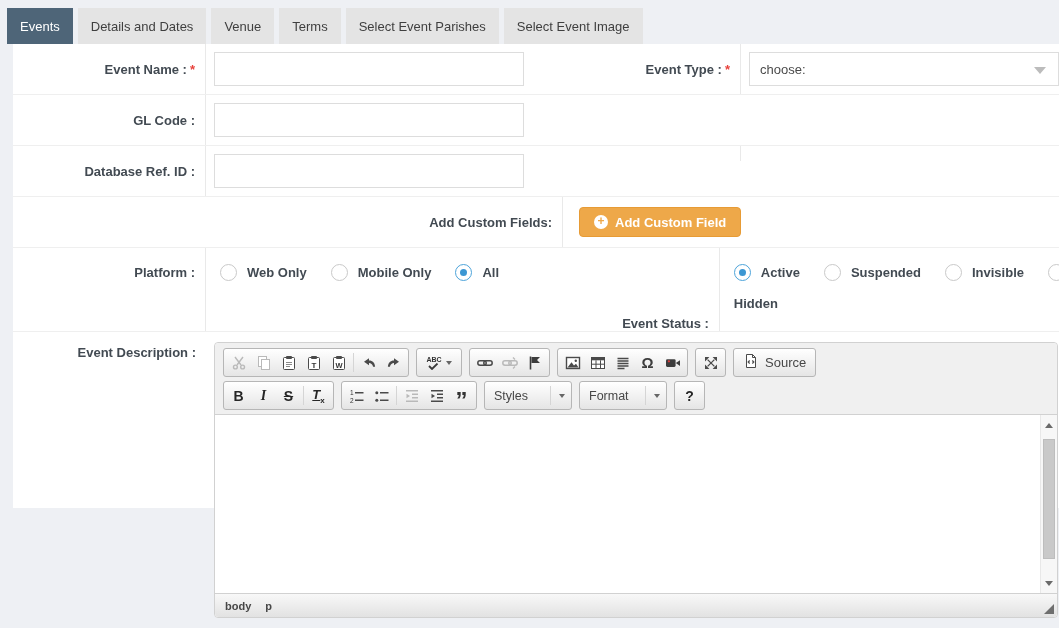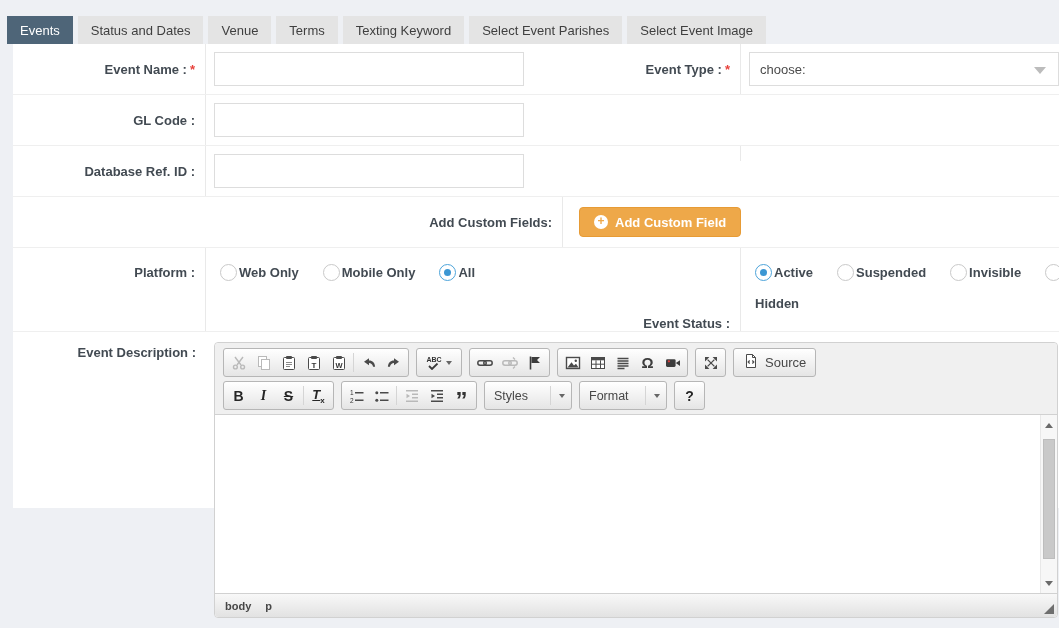--- a/index.html
+++ b/index.html
@@ -3,21 +3,21 @@
 <meta charset="utf-8">
 <style>
   * { margin:0; padding:0; box-sizing:border-box; }
   html,body { width:1059px; height:628px; }
   body { font-family:"Liberation Sans","DejaVu Sans",sans-serif; background:#eef0f4; }
   .page { position:relative; width:1059px; height:628px; overflow:hidden; background:#eef0f4; }
 
   
   .tabbar { position:absolute; top:0; left:0; width:1059px; height:44px; background:#eef0f4;
             display:flex; align-items:flex-end; padding-left:7px; gap:5px; }
-  .tab { height:28px; display:flex; align-items:center; padding:0 13px; background:#e4e4e4;
+  .tab { height:36px; display:flex; align-items:center; padding:0 13px; background:#e4e4e4;
          color:#3f3f3f; font-size:13px; cursor:pointer; white-space:nowrap; }
   .tab.active { background:#4e6578; color:#ffffff; }
 
   
   .content { position:absolute; top:44px; left:13px; width:1052px; height:464px; background:#ffffff; }
   .frow { display:flex; width:100%; }
   .frow + .frow { border-top:1px solid #efefef; }
   .r50 { height:50px; } .r51 { height:51px; } .r84 { height:84px; } .rbig { height:297px; }
 
   .half-l { width:527px; display:flex; }
@@ -42,21 +42,21 @@
   .wide-lbl { width:550px; display:flex; align-items:center; justify-content:flex-end;
               padding-right:10px; border-right:1px solid #e9e9e9; }
   .btn-orange { display:inline-flex; align-items:center; gap:7px; height:30px; padding:0 14px;
                 background:#eea849; border:1px solid #e79b35; border-radius:4px; color:#fff;
                 font-size:13px; font-weight:bold; cursor:pointer; margin-left:8px; }
   .plus-circle { width:14px; height:14px; border-radius:50%; background:#fff; color:#eea849;
                  font-size:12px; font-weight:bold; line-height:13px; text-align:center; }
 
   
   .radio-line { display:flex; align-items:center; gap:24px; }
-  .opt { display:flex; align-items:center; gap:2px; cursor:pointer; }
+  .opt { display:flex; align-items:center; gap:10px; cursor:pointer; }
   .radio { width:17px; height:17px; border:1px solid #c9c9c9; border-radius:50%; background:#fff;
            position:relative; flex:0 0 auto; }
   .radio.checked { border-color:#4da4da; }
   .radio.checked::after { content:""; position:absolute; left:4px; top:4px; width:7px; height:7px;
                           border-radius:50%; background:#3c97d3; }
   .opt-lbl { font-size:13px; font-weight:bold; color:#424a52; white-space:nowrap; }
   .fld-col { flex:1; padding:16px 0 0 14px; }
   .second-line { margin-top:13px; }
 
   
@@ -122,30 +122,27 @@
 </head>
 <body>
 
 <div class="page">
 
   <div class="tabbar">
     <div class="tab active">
         <span>Events</span>
       </div>
     <div class="tab">
-        <span>Status and Dates</span>
+        <span>Details and Dates</span>
       </div>
     <div class="tab">
         <span>Venue</span>
       </div>
     <div class="tab">
         <span>Terms</span>
-      </div>
-    <div class="tab">
-        <span>Texting Keyword</span>
       </div>
     <div class="tab">
         <span>Select Event Parishes</span>
       </div>
     <div class="tab">
         <span>Select Event Image</span>
       </div>
   </div>
 
   <div class="content">

